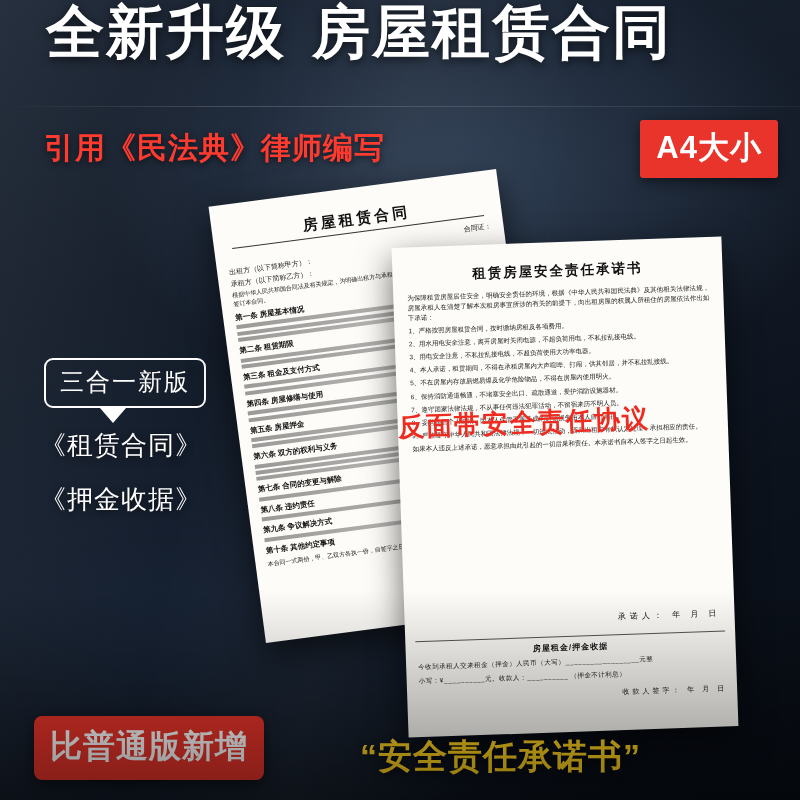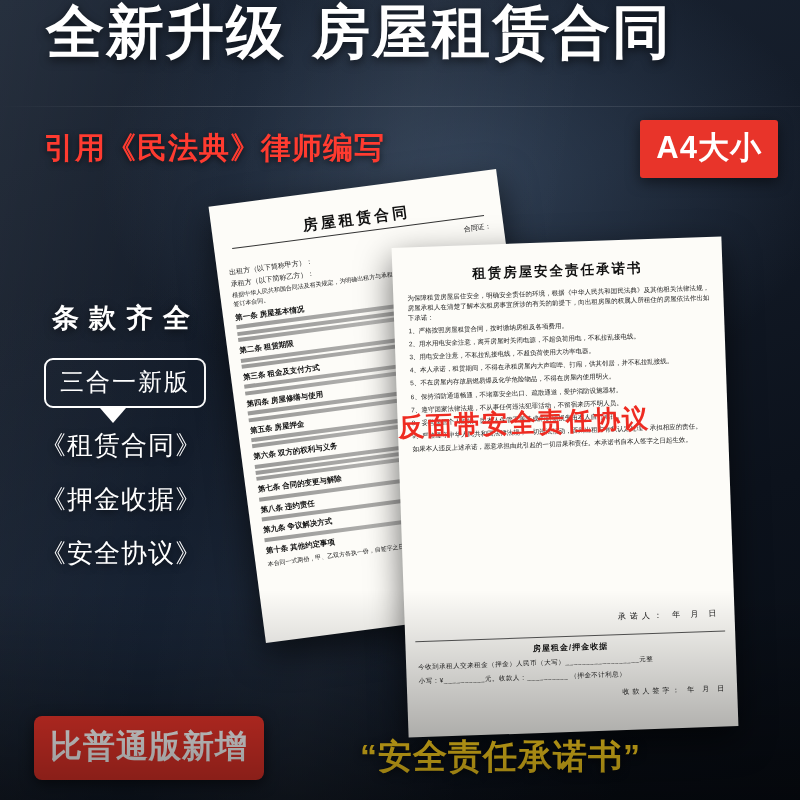--- a/index.html
+++ b/index.html
@@ -155,26 +155,24 @@
   <div class="hdr-rule"></div>
 
   <div class="headline">
     <span>全新升级</span><span class="gap"></span><span>房屋租赁合同</span>
   </div>
 
   <div class="subline">引用《民法典》律师编写</div>
 
   <div class="a4-badge">A4大小</div>
 
-  <div class="feat-title">条款齐全</div>
   <div class="pill">三合一新版</div>
   <div class="caret"></div>
   <div class="doc-item doc-2">《押金收据》</div>
   <div class="doc-item doc-1">《租赁合同》</div>
-  <div class="doc-item doc-3">《安全协议》</div>
 
   <div class="paper" id="paper-back">
     <div class="inner">
       <div class="ttl">房屋租赁合同</div>
       <div class="ttl-rule"></div>
       <div class="fld" style="text-align:right">合同证：</div>
       <div class="fld">出租方（以下简称甲方）：</div>
       <div class="fld">承租方（以下简称乙方）：</div>
       <div class="fld" style="font-size:6px;line-height:1.5">根据中华人民共和国合同法及有关规定，为明确出租方与承租方的权利义务关系，经双方协商一致，签订本合同。</div>
 

